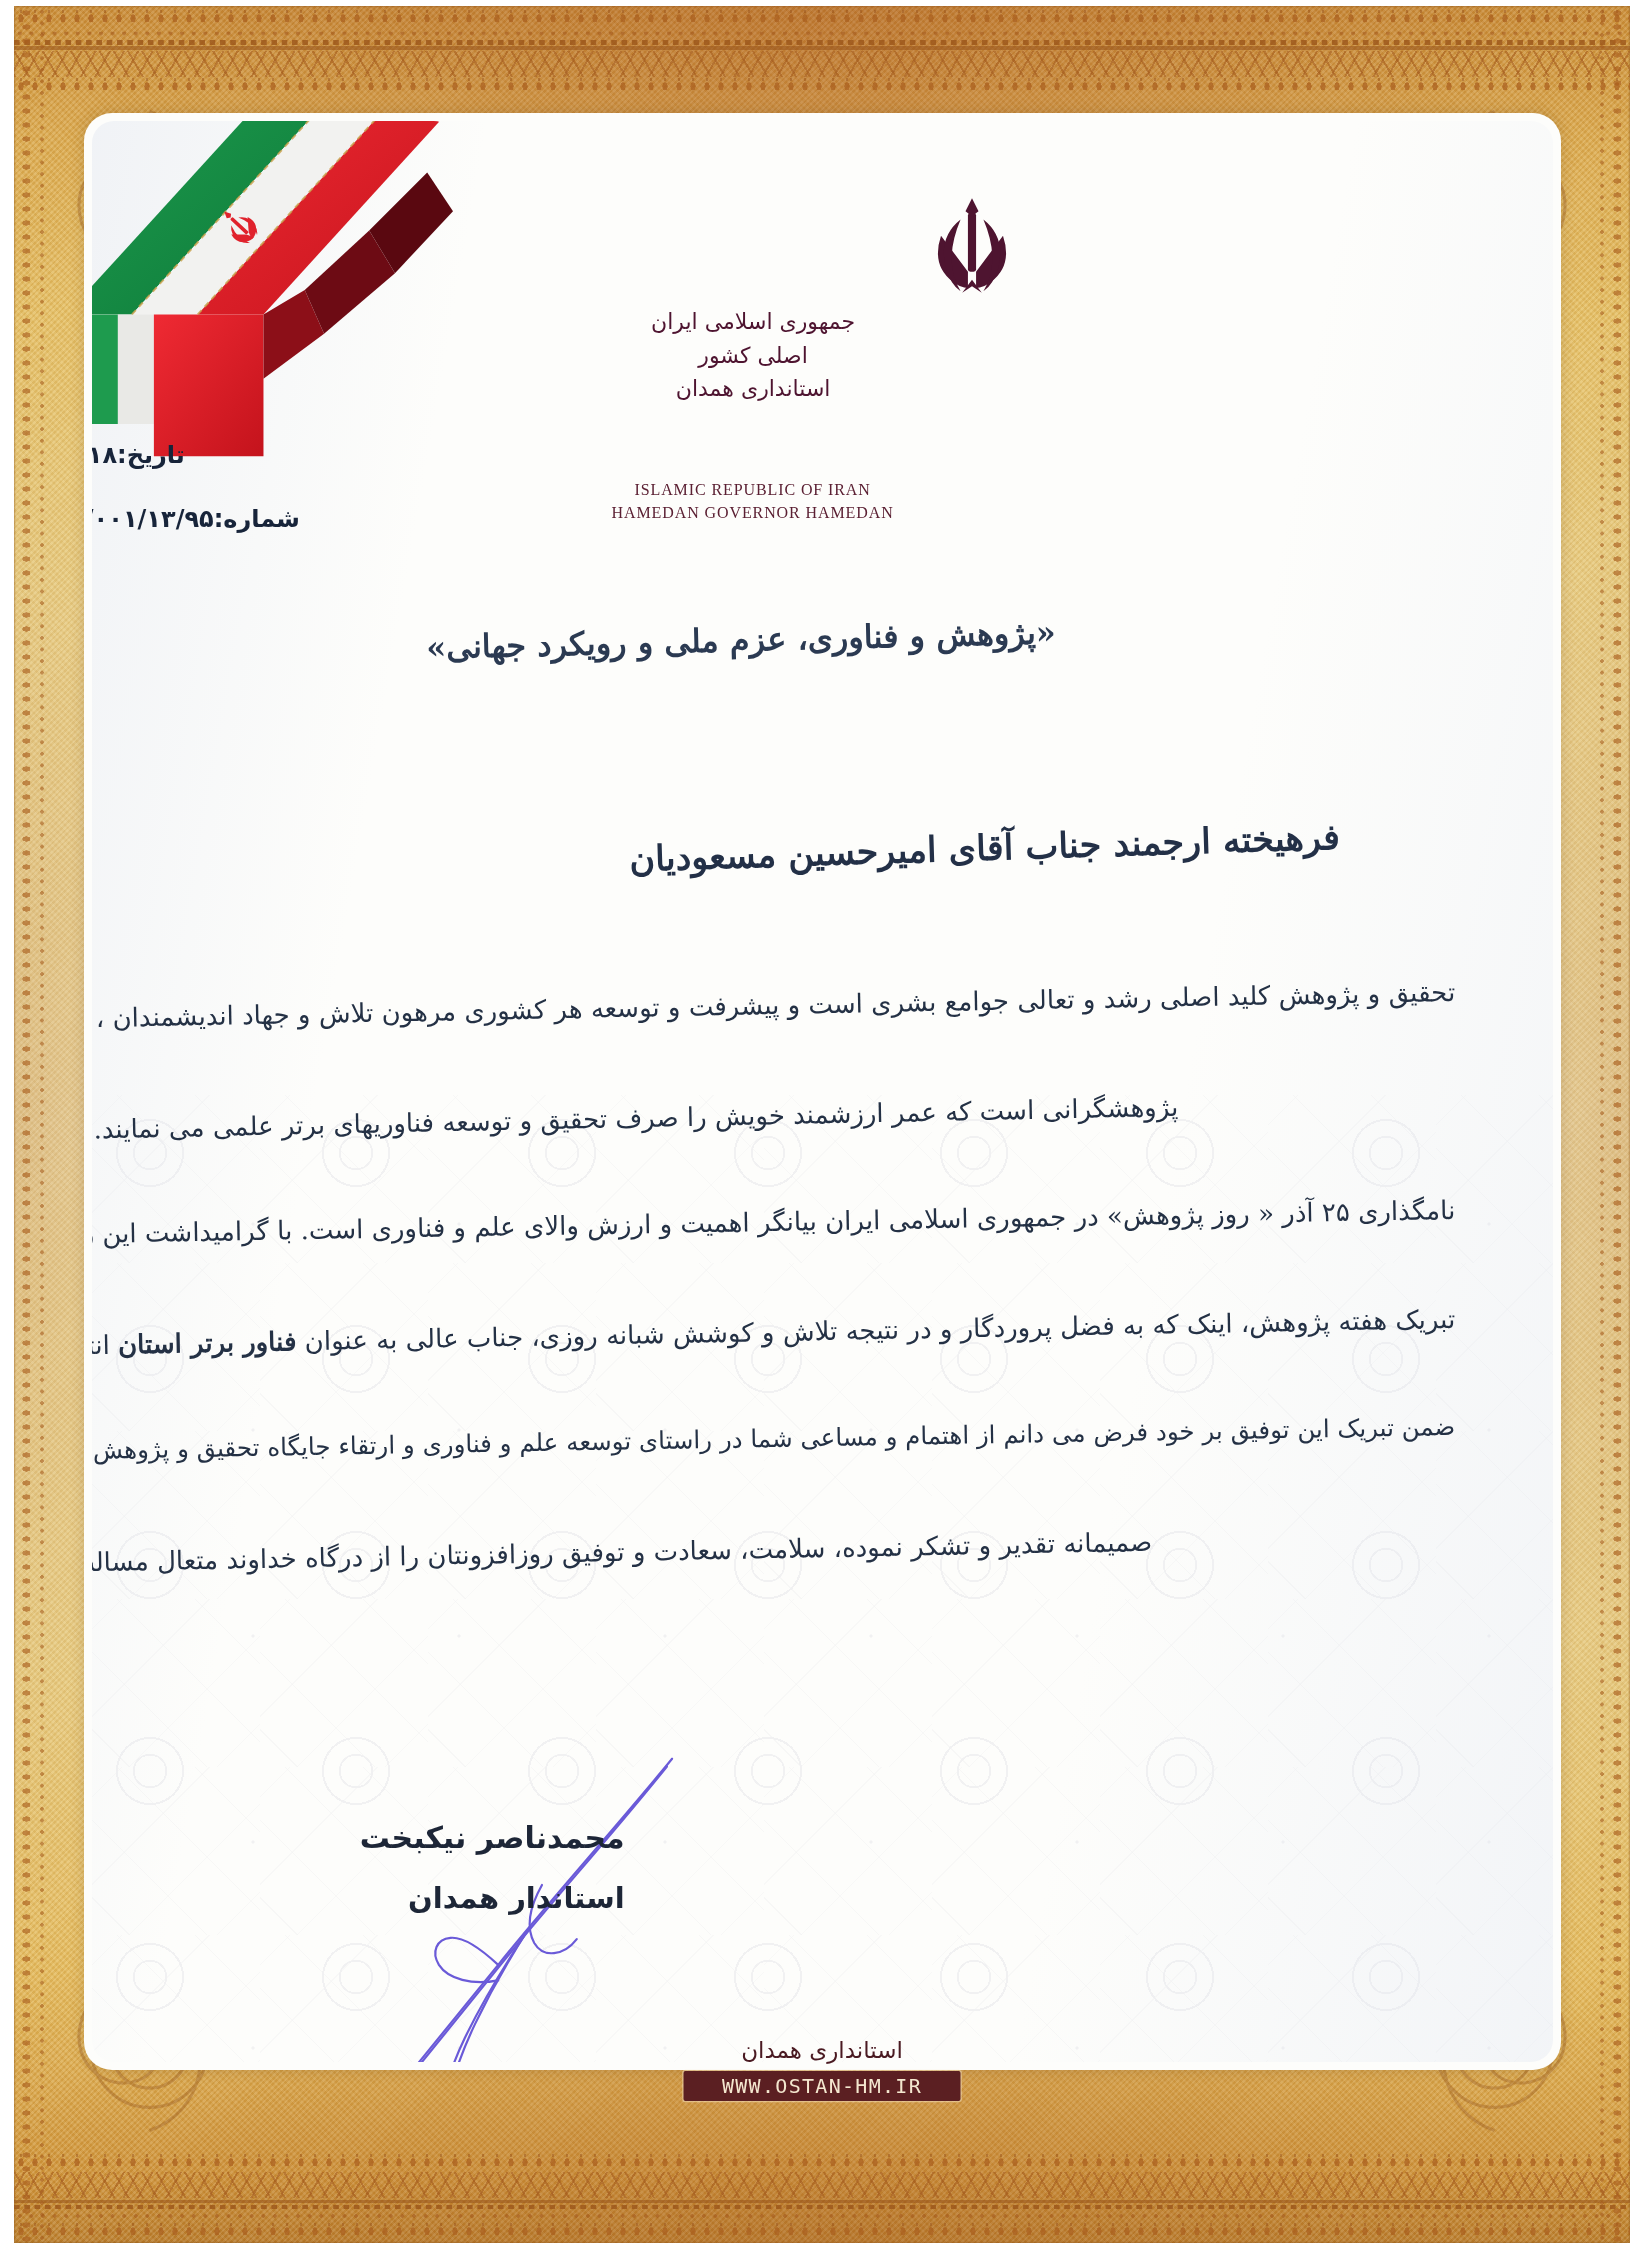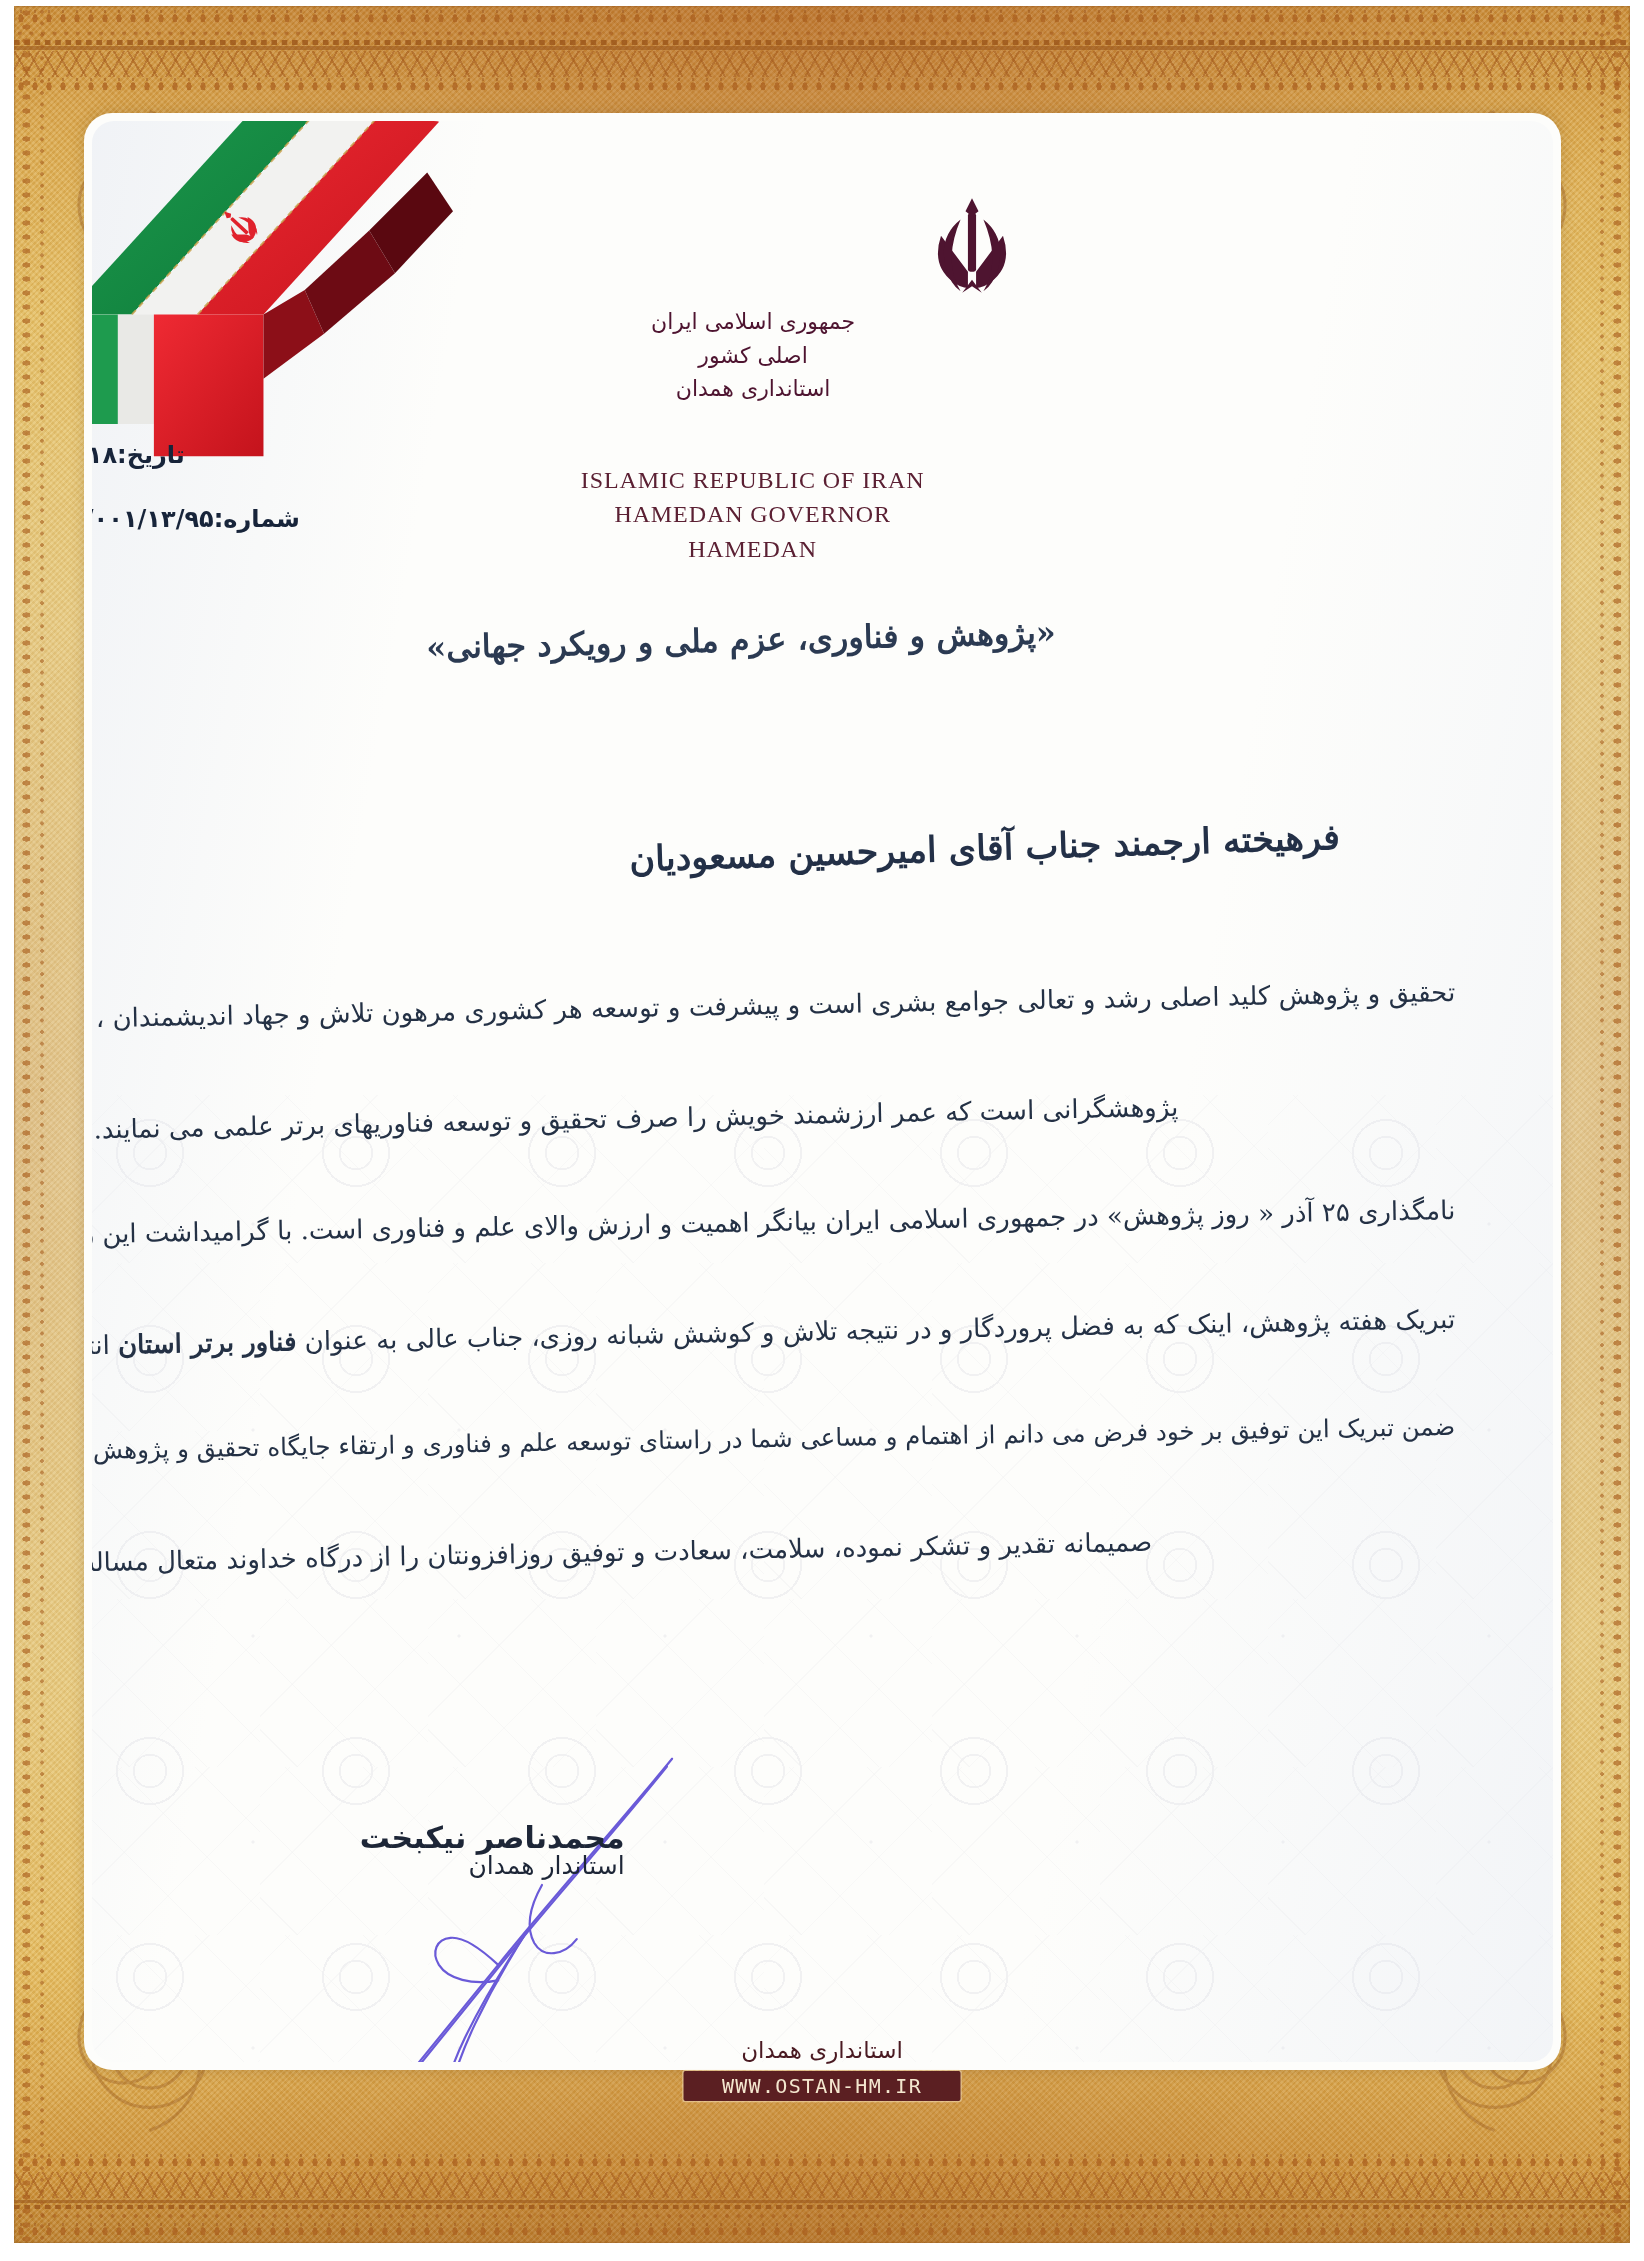--- a/index.html
+++ b/index.html
@@ -97,23 +97,23 @@
   .ribbon svg{display:block;}
 
   
   .emblem{position:absolute;left:838px;top:74px;width:84px;height:106px;}
   .org-block{
     position:absolute;right:619px;top:184px;width:361px;text-align:center;
     color:#4e1430;direction:rtl;
   }
   .org-line{font-size:22px;line-height:1.52;font-weight:500;letter-spacing:0.3px;}
   .org-en{
-    position:absolute;right:600px;top:342px;width:400px;text-align:center;
+    position:absolute;right:600px;top:358px;width:400px;text-align:center;
     color:#5b2033;font-family:"Liberation Serif","DejaVu Serif",serif;
-    font-size:24px;line-height:1.42;letter-spacing:0.9px;
+    font-size:16px;line-height:1.42;letter-spacing:0.9px;
   }
 
   .meta{position:absolute;right:1206px;top:322px;width:335px;text-align:left;direction:rtl;}
   .meta-row{color:#17243a;font-size:24px;font-weight:bold;line-height:1.0;white-space:nowrap;}
   .meta-row + .meta-row{margin-top:40px;}
 
   
   .slogan{
     position:absolute;right:451px;top:500px;width:722px;text-align:center;
     color:#2b3a52;font-size:32px;font-weight:600;direction:rtl;
@@ -143,21 +143,21 @@
   .ln-4{margin-top:83px; transform:rotate(-1.1deg);}
   .ln-5{margin-top:83px; transform:rotate(-1.0deg); font-size:24.5px;}
   .ln-6{margin-top:83px; transform:rotate(-1.1deg); padding-right:303px;}
 
   
   .sign{
     position:absolute;right:928px;top:1702px;width:335px;
     direction:rtl;color:#1d2637;
   }
   .sign-name{font-size:30px;font-weight:bold;line-height:1.0;}
-  .sign-title{font-size:25px;font-weight:normal;line-height:1.0;}
+  .sign-title{font-size:29px;font-weight:bold;line-height:1.0;margin-top:31px;}
   .signature-mark{position:absolute;left:245px;top:1612px;width:361px;height:438px;pointer-events:none;}
   .footer-fa{
     position:absolute;left:50%;transform:translateX(-50%);top:2037px;
     color:#4a1a22;font-size:23px;direction:rtl;white-space:nowrap;
     width:529px;text-align:center;
   }
   .footer-url{
     position:absolute;left:50%;transform:translateX(-50%);top:2071px;
     width:277px;height:30px;background:#5b1f22;border-radius:1.9px;
     color:#f4e7cf;font-family:"DejaVu Sans Mono","Liberation Mono",monospace;

